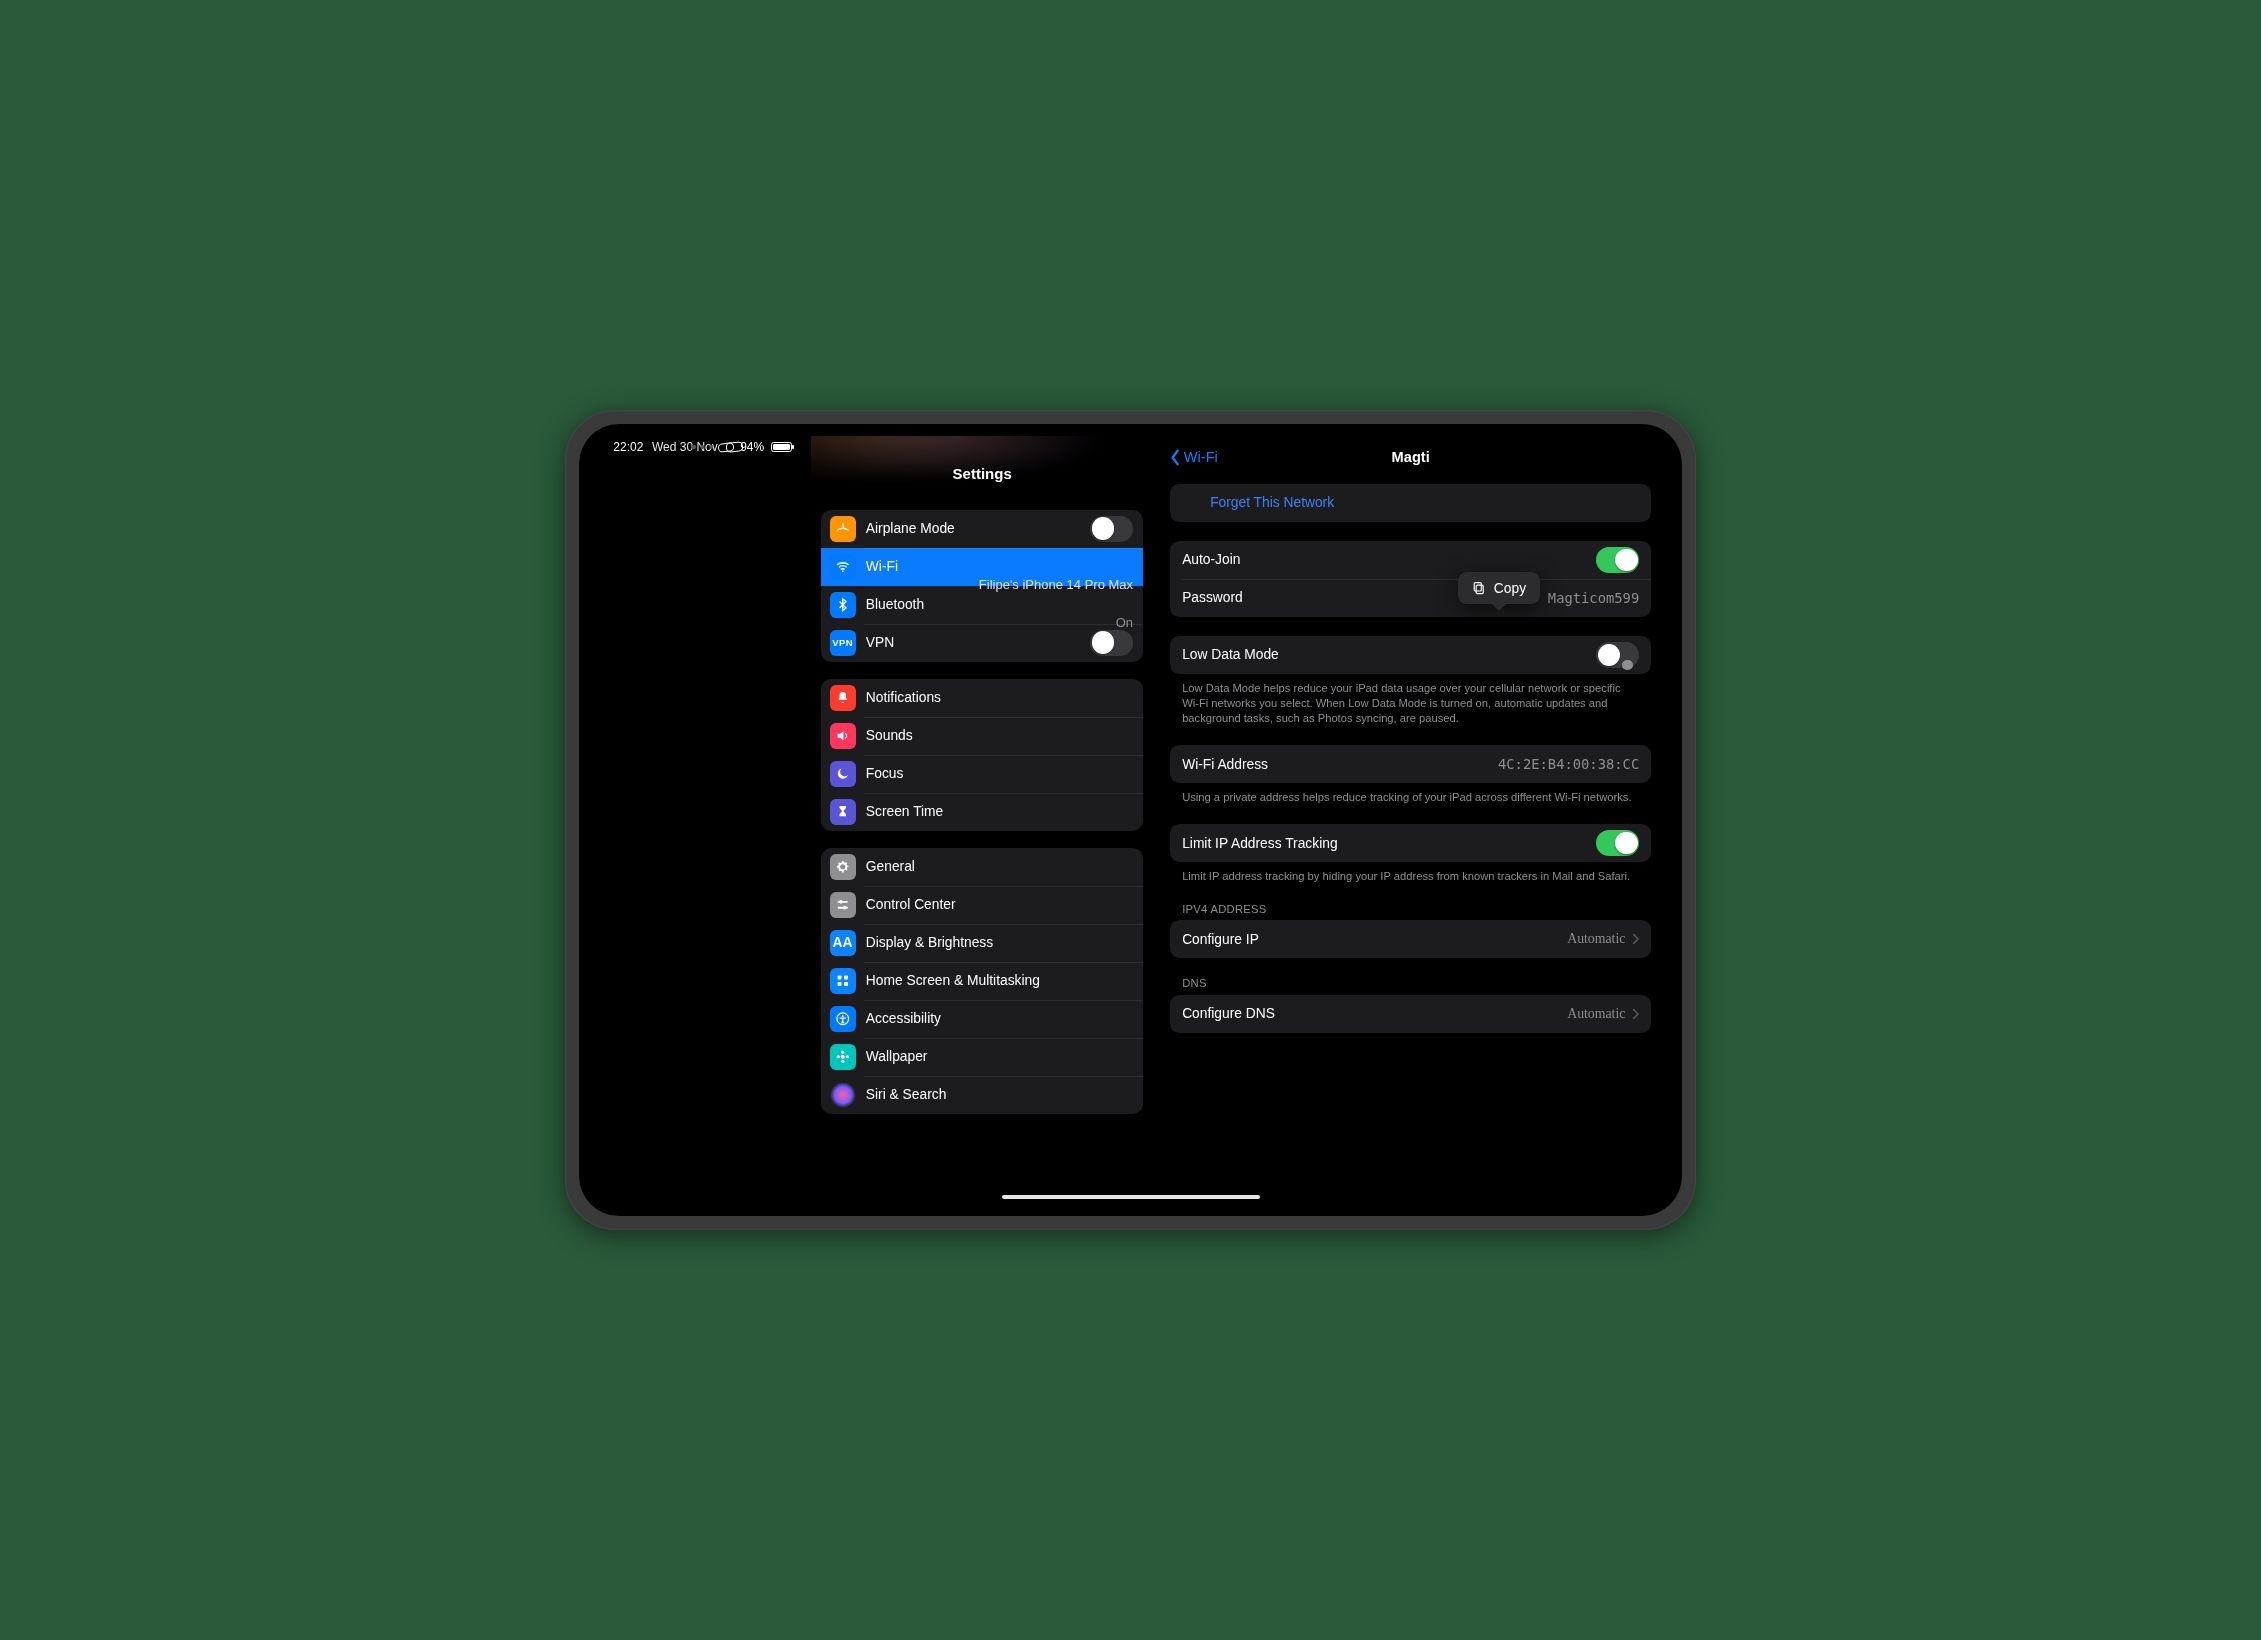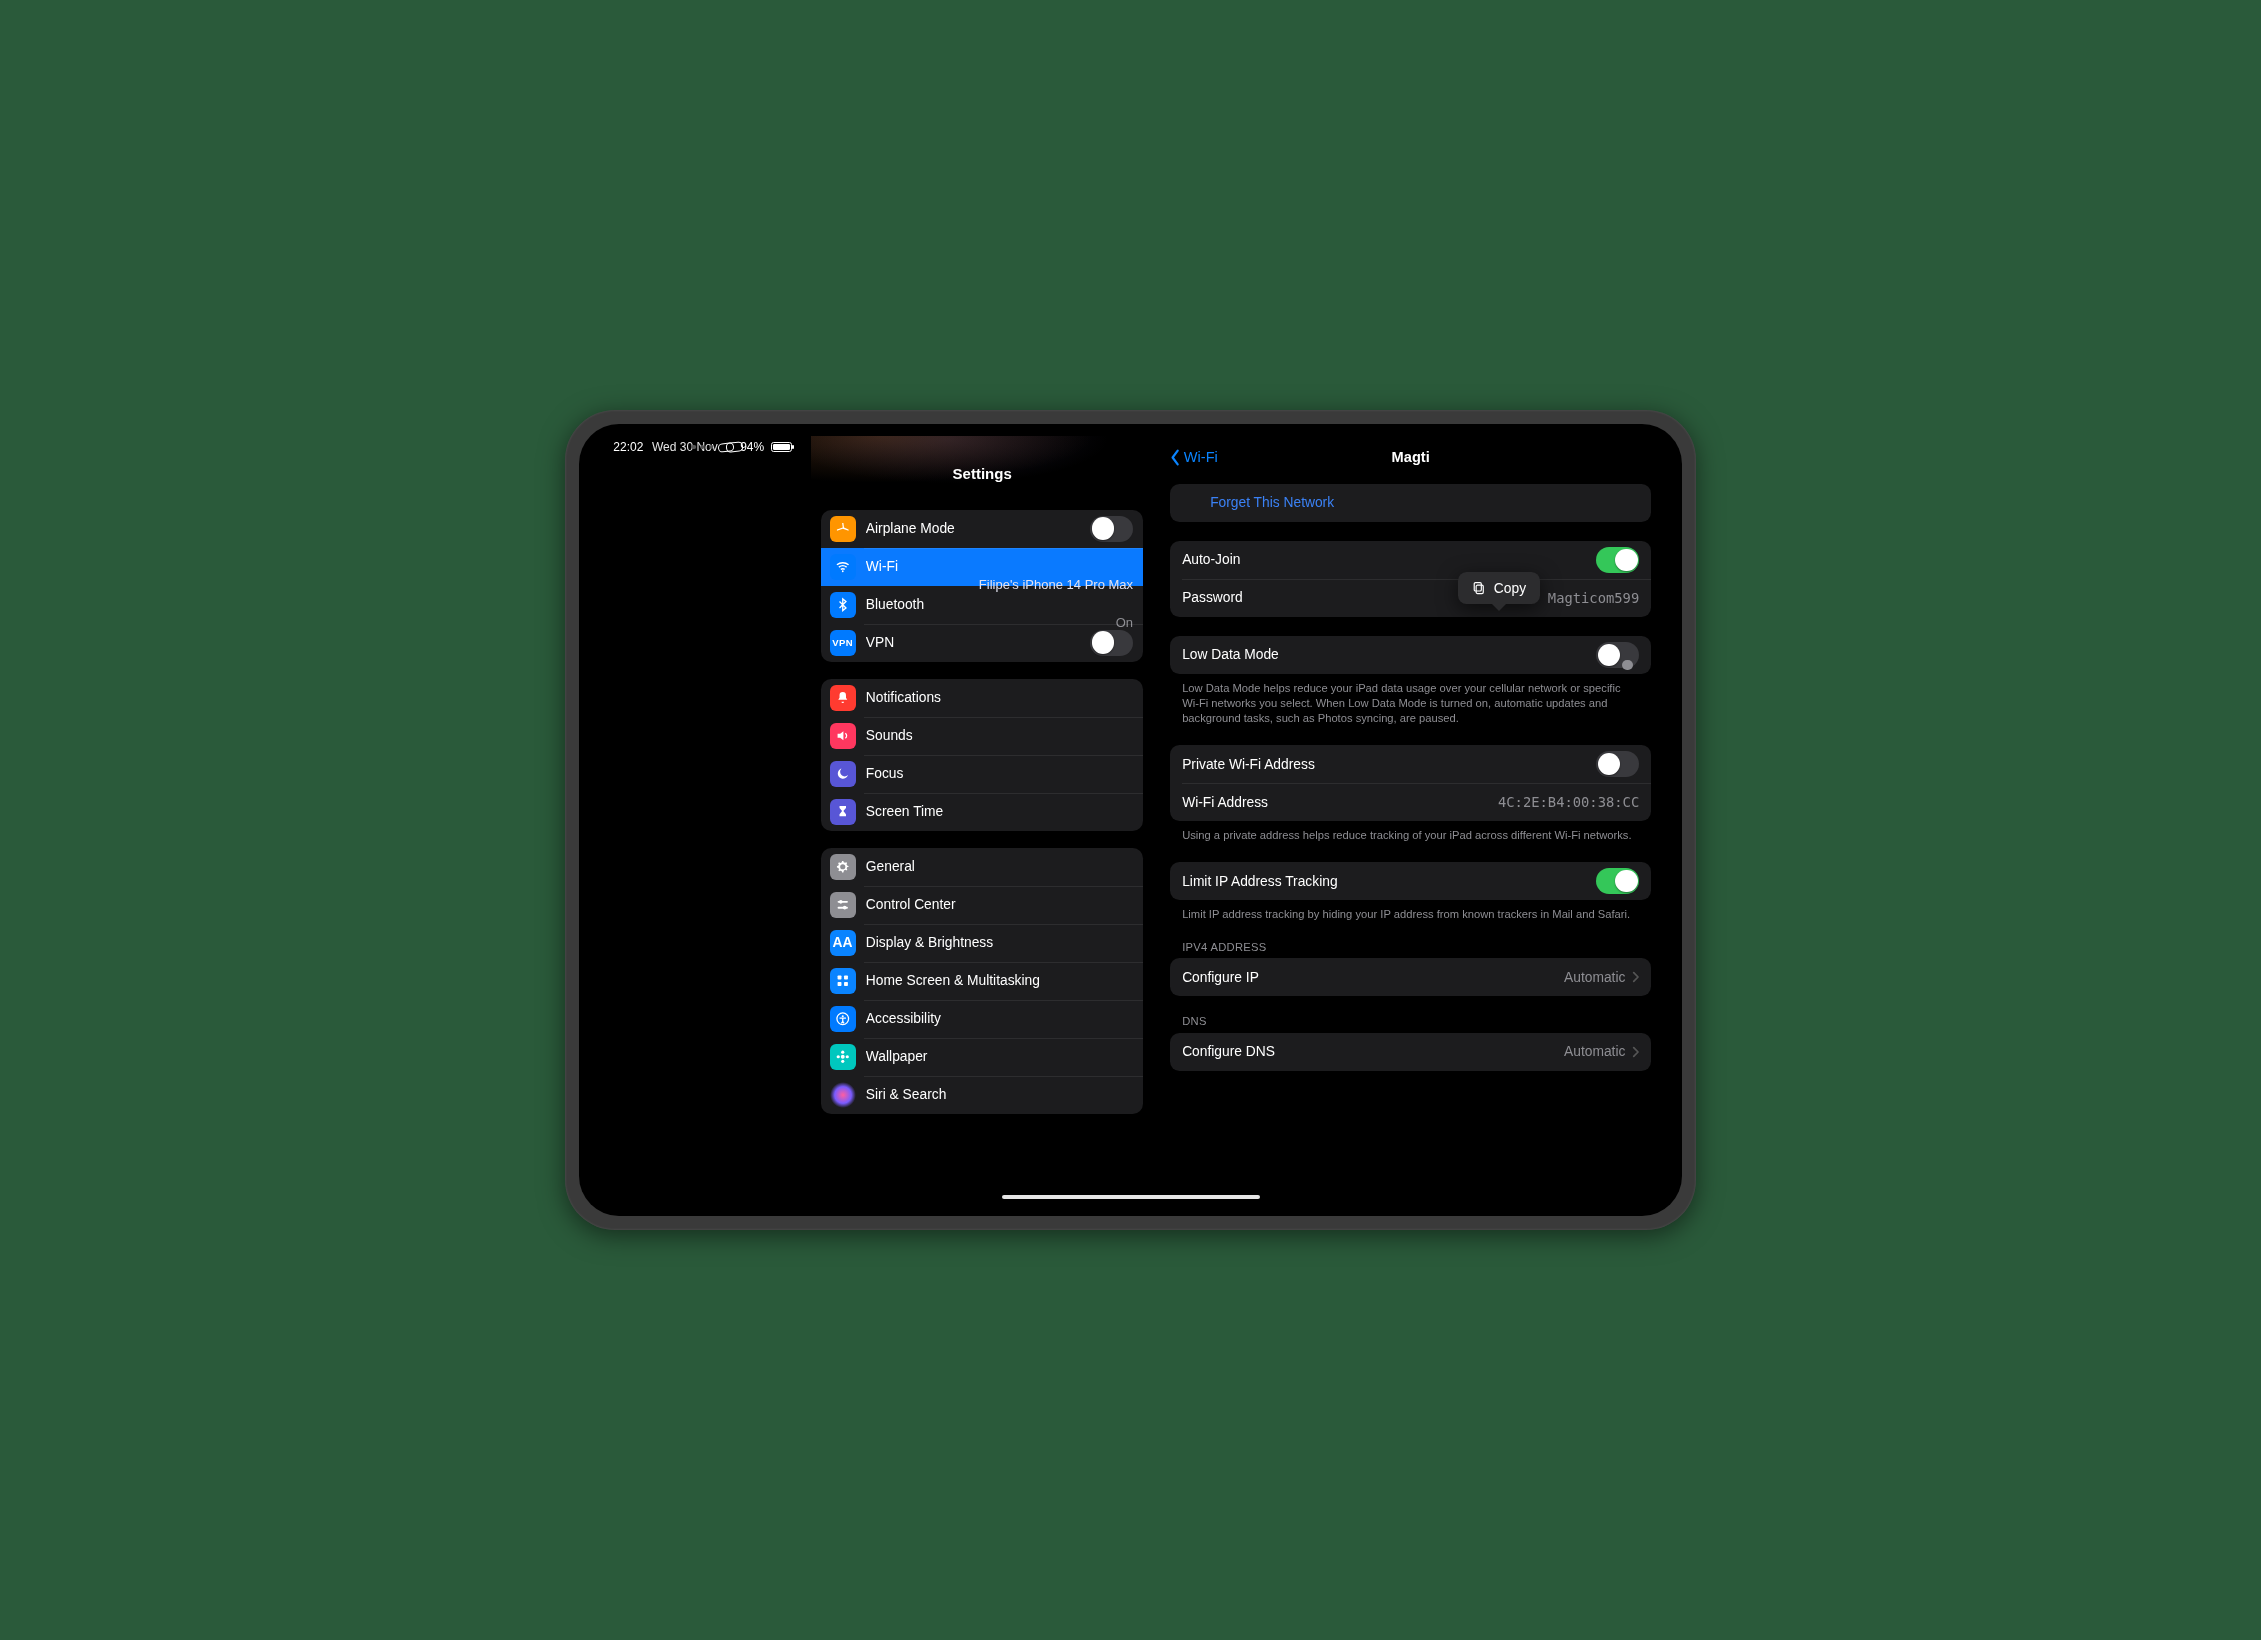--- a/index.html
+++ b/index.html
@@ -235,21 +235,21 @@
   }
   .drow + .drow::before{
     content:"";
     position:absolute;
     left:12px; right:0; top:0;
     height:0.9px;
     background:rgba(255,255,255,.08);
   }
   .drow .dlabel { flex:1; }
   .drow .dvalue { color:#8e8e93; font-size:13.8px; font-family: ui-monospace, Menlo, monospace; }
-  .drow .dvalue.sans { font-family: Liberation Sans, sans-serif; }
+  .drow .dvalue.sans { font-family: Liberation Serif, serif; }
   .drow-link { color:#3b82f6;margin-left:28px; }
   .footer-text {
     color:#8e8e93; font-size:11.2px;
     padding:6.9px 12px 0 12px;
     line-height:1.35;
   }
   .section-header {
     color:#8e8e93; font-size:11.2px;
     padding:19px 12px 5.2px 12px;
     text-transform:uppercase;
@@ -527,26 +527,20 @@
                     <span class="knob"></span>
                   </span>
               </div>
             </div>
             <div class="footer-text">Low Data Mode helps reduce your iPad data usage over your cellular network or specific Wi-Fi networks you select. When Low Data Mode is turned on, automatic updates and background tasks, such as Photos syncing, are paused.</div>
 
             <div class="gap"></div>
 
             <div class="dgroup">
               <div class="drow">
-                <span class="dlabel">Private Wi-Fi Address</span>
-                <span class="toggle">
-                    <span class="knob"></span>
-                  </span>
-              </div>
-              <div class="drow">
                 <span class="dlabel">Wi-Fi Address</span>
                 <span class="dvalue">4C:2E:B4:00:38:CC</span>
               </div>
             </div>
             <div class="footer-text">Using a private address helps reduce tracking of your iPad across different Wi-Fi networks.</div>
 
             <div class="gap"></div>
 
             <div class="dgroup">
               <div class="drow">

